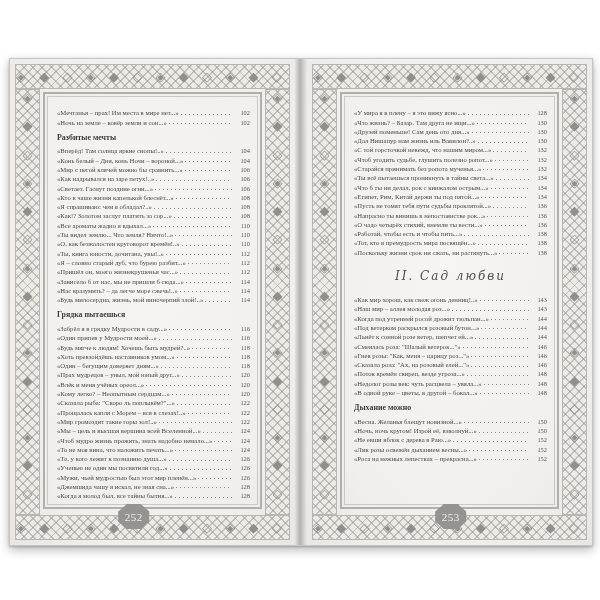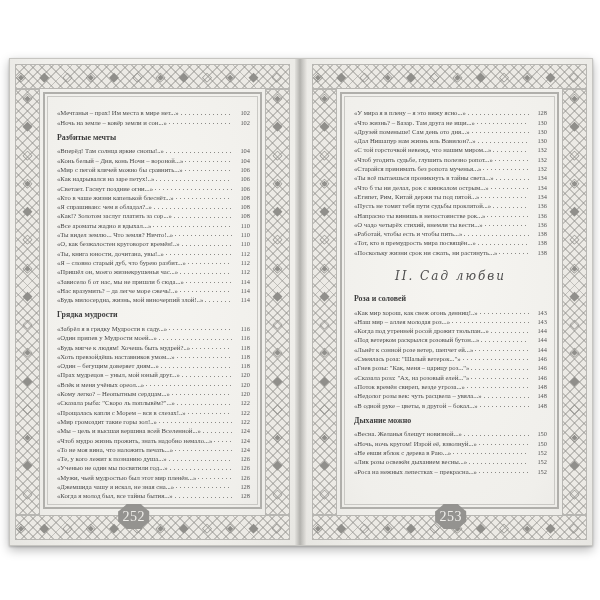--- a/index.html
+++ b/index.html
@@ -48,21 +48,21 @@
     background:repeating-linear-gradient(to right,#8b8a86 0 1px,transparent 1px 4px);}
   .toc-line .p{flex:0 0 16px;text-align:right;font-size:6.4px;color:#565656;}
   .sec-head{font-weight:bold;font-size:7.9px;color:#3c3c3c;margin:7px 0 3.5px 0;}
   .part-head{
     text-align:center;font-size:12px;font-style:italic;letter-spacing:2px;
     color:#4f4f4f;margin:13px 0 11px 0;font-family:"DejaVu Serif","Liberation Serif",serif;
   }
   
   .medallion{
     position:absolute;bottom:16px;width:31px;height:25px;z-index:3;
-    background:#949390;color:#efeeea;font-size:14px;letter-spacing:.5px;
+    background:#949390;color:#efeeea;font-size:11px;letter-spacing:.5px;
     display:flex;align-items:center;justify-content:center;
     clip-path:polygon(28% 0,72% 0,100% 30%,100% 70%,72% 100%,28% 100%,0 70%,0 30%);
     box-shadow:0 0 0 1px rgba(120,119,115,.6);
   }
   .medallion.l{left:38%;}
   .medallion.r{left:45%;}
 </style>
 </head>
 <body>
 
@@ -191,21 +191,21 @@
                 <span class="p">114</span>
               </div>
 
               <div class="toc-line">
                 <span class="t">«Будь милосердна, жизнь, мой виночерпий злой!..»</span>
                 <span class="dots"></span>
                 <span class="p">114</span>
               </div>
             </div>
 
-          <div class="sec-head">Грядка мудрости</div>
+          <div class="sec-head">Грядка пытаешься</div>
           <div>
 
               <div class="toc-line">
                 <span class="t">«Забрёл я в грядку Мудрости в саду...»</span>
                 <span class="dots"></span>
                 <span class="p">116</span>
               </div>
 
               <div class="toc-line">
                 <span class="t">«Один припев у Мудрости моей...»</span>
@@ -425,21 +425,20 @@
 
               <div class="toc-line">
                 <span class="t">«Поскольку жизни срок ни сжать, ни растянуть...»</span>
                 <span class="dots"></span>
                 <span class="p">138</span>
               </div>
             </div>
 
           <div class="part-head">II. Сад любви</div>
 
-          <div class="sec-head">Роза и соловей</div>
           <div>
 
               <div class="toc-line">
                 <span class="t">«Как мир хорош, как свеж огонь денниц!..»</span>
                 <span class="dots"></span>
                 <span class="p">143</span>
               </div>
 
               <div class="toc-line">
                 <span class="t">«Наш мир – аллея молодая роз...»</span>

